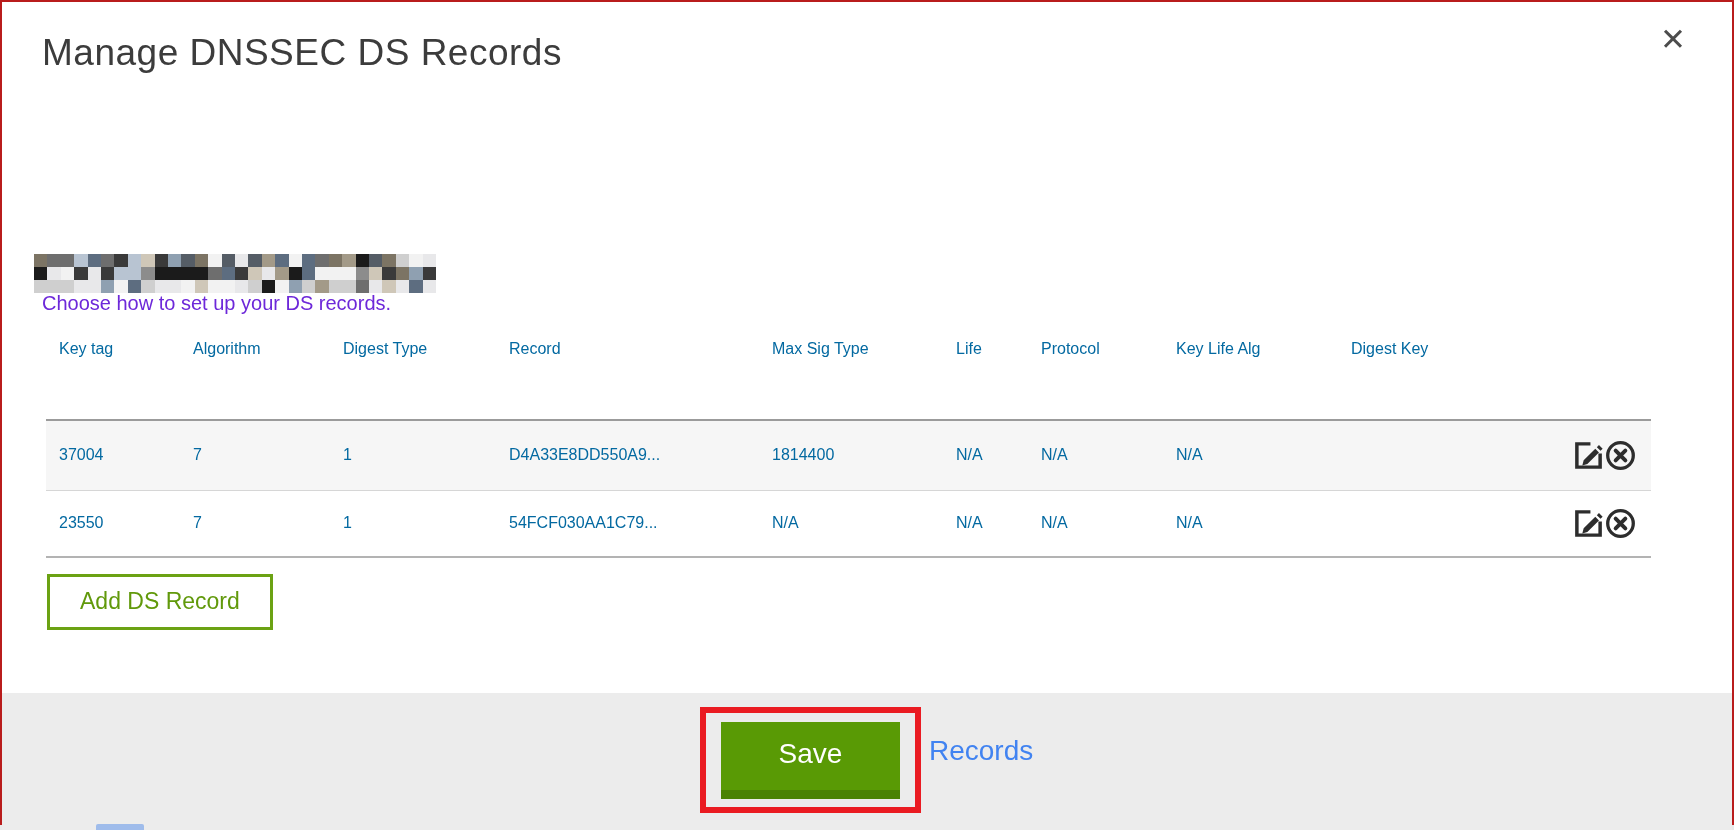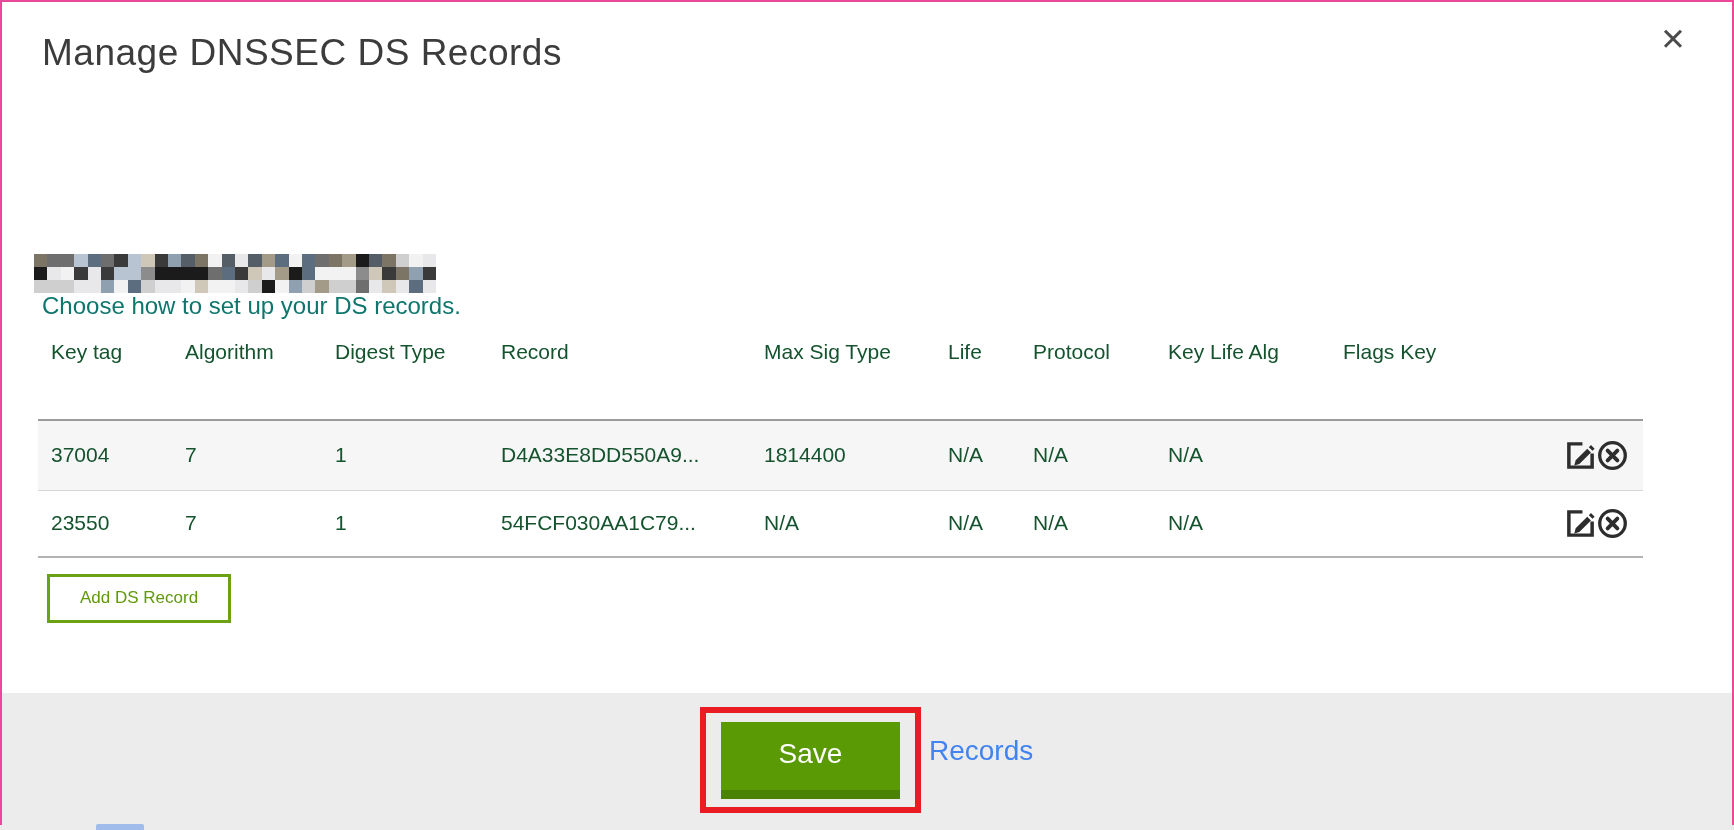--- a/index.html
+++ b/index.html
@@ -6,21 +6,21 @@
   html, body {
     width: 1734px; height: 830px;
     background: #e9e9e9;
     font-family: "Liberation Sans", "DejaVu Sans", sans-serif;
     overflow: hidden;
   }
   .modal {
     position: absolute; left: 0; top: 0;
     width: 1734px; height: 825px;
     background: #ffffff;
-    border: 2px solid #ec4899;
+    border: 2px solid #b91c1c;
   }
   .page-title {
     position: absolute; left: 40px; top: 30px;
     font-size: 37px; font-weight: 400; color: #3c3c3c;
     letter-spacing: 0.5px;
   }
   .close-btn {
     position: absolute; right: 46px; top: 22px;
     background: none; border: none; cursor: pointer;
     font-size: 31px; font-weight: 700; color: #4c4c4c;
@@ -30,28 +30,28 @@
   .redacted {
     position: absolute; left: 32px; top: 252px;
     width: 402px; height: 39px;
     display: grid;
     grid-template-columns: repeat(30, 1fr);
     grid-template-rows: repeat(3, 1fr);
   }
   .redacted span { display: block; width: 100%; height: 100%; }
   .subtitle {
     position: absolute; left: 40px; top: 290px;
-    font-size: 24px; color: #0f766e; font-weight: 400;
+    font-size: 20px; color: #6d28d9; font-weight: 400;
   }
   table.ds-table {
-    position: absolute; left: 36px; top: 325px;
+    position: absolute; left: 44px; top: 325px;
     width: 1605px;
     border-collapse: collapse;
     table-layout: fixed;
-    font-size: 21px; color: #14532d;
+    font-size: 16px; color: #0369a1;
   }
   .ds-table col:nth-child(1)  { width: 147px; }
   .ds-table col:nth-child(2)  { width: 150px; }
   .ds-table col:nth-child(3)  { width: 166px; }
   .ds-table col:nth-child(4)  { width: 263px; }
   .ds-table col:nth-child(5)  { width: 184px; }
   .ds-table col:nth-child(6)  { width: 85px;  }
   .ds-table col:nth-child(7)  { width: 135px; }
   .ds-table col:nth-child(8)  { width: 175px; }
   .ds-table col:nth-child(9)  { width: 215px; }
@@ -81,21 +81,21 @@
   }
   .ds-table td.actions .icon-btn {
     background: none; border: none; padding: 0; cursor: pointer;
     vertical-align: middle; line-height: 0;
   }
   .add-ds-btn {
     position: absolute; left: 45px; top: 572px;
     background: #ffffff;
     border: 3px solid #6ba213;
     color: #61990b;
-    font-size: 17px;
+    font-size: 23px;
     font-family: "Liberation Sans", sans-serif;
     padding: 11px 30px 12px 30px;
     cursor: pointer;
   }
   .footer {
     position: absolute; left: 0; right: 0; top: 691px; height: 140px;
     background: #ececec;
   }
   .red-annotation {
     position: absolute; left: 698px; top: 14px;
@@ -246,21 +246,21 @@
     <thead>
       <tr>
           <th>Key tag</th>
           <th>Algorithm</th>
           <th>Digest Type</th>
           <th>Record</th>
           <th>Max Sig Type</th>
           <th>Life</th>
           <th>Protocol</th>
           <th>Key Life Alg</th>
-          <th>Flags Key</th>
+          <th>Digest Key</th>
           <th></th>
         </tr>
     </thead>
     <tbody>
         <tr>
           <td>37004</td>
           <td>7</td>
           <td>1</td>
           <td>D4A33E8DD550A9...</td>
           <td>1814400</td>

